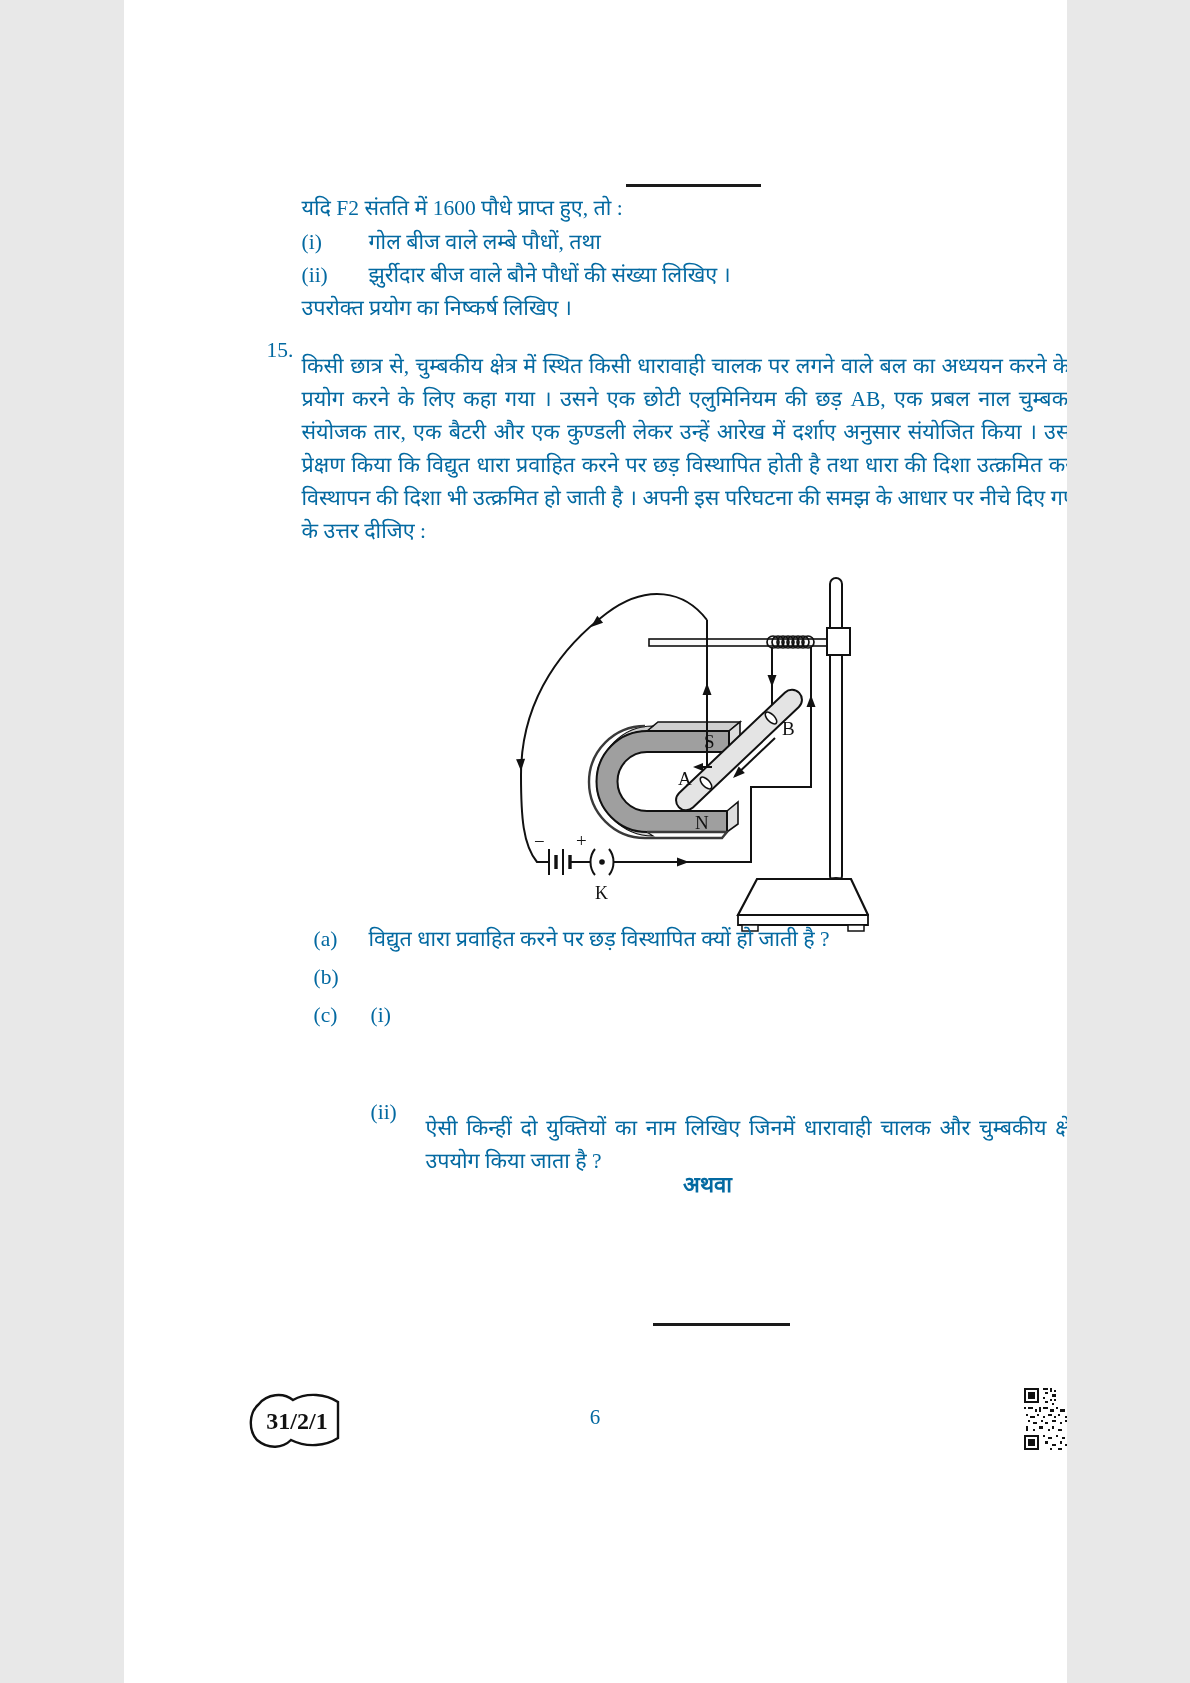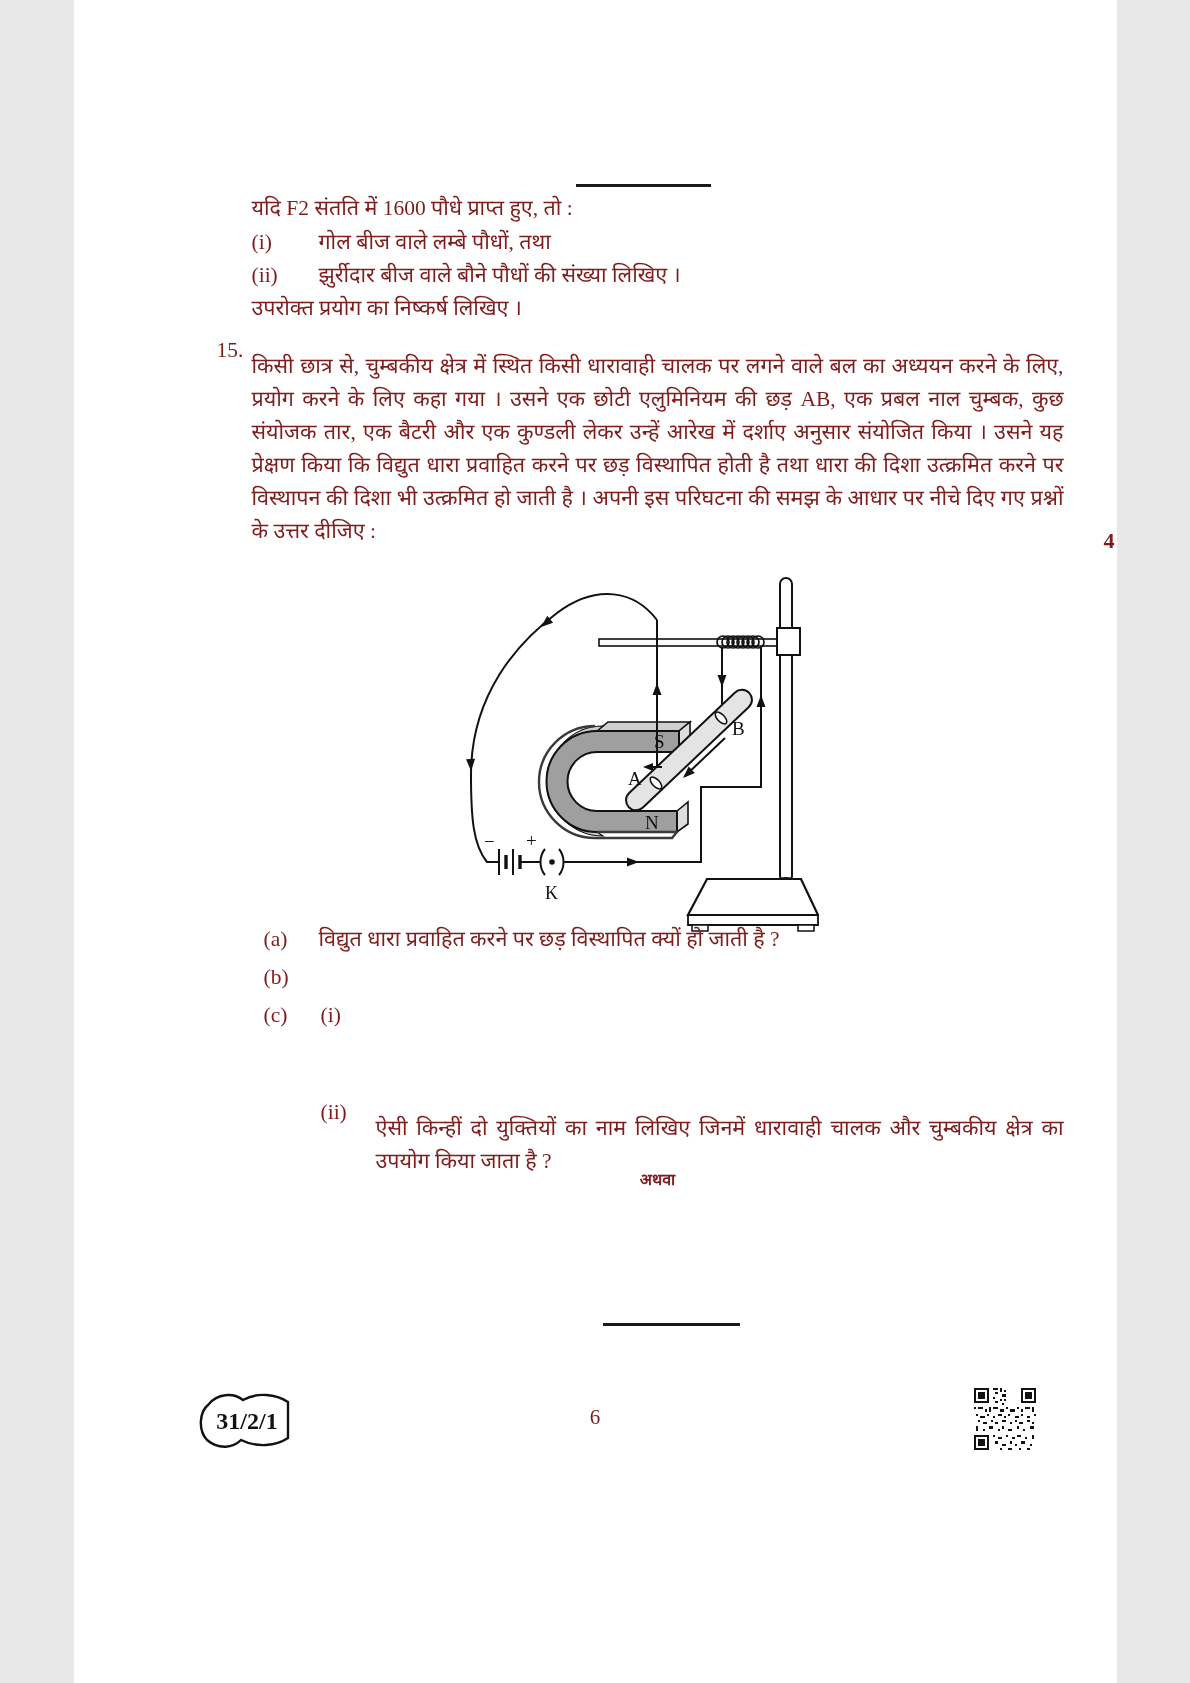--- a/index.html
+++ b/index.html
@@ -1,27 +1,27 @@
 <!DOCTYPE html>
 <html><head>
 <meta charset="utf-8">
 <style>
   html,body{margin:0;padding:0;background:#e8e8e8;}
   .page{
-    position:relative; width:1043px; height:1683px; background:#ffffff;
-    font-family:"Liberation Serif", serif; color:#7f1d1d; overflow:hidden;
+    position:relative; width:943px; height:1683px; background:#ffffff;
+    font-family:"Liberation Serif", serif; color:#0369a1; overflow:hidden;
     margin:0 auto;
   }
   .abs{position:absolute;}
   .txt{font-size:21.5px; line-height:33px; white-space:nowrap;}
   .just{font-size:21.5px; line-height:33px; text-align:justify; text-align-last:left; white-space:normal;}
   .hr{background:#1a1a1a; height:3px;}
   .marks{font-size:22px; font-weight:bold;}
   .qnum{font-size:21.5px;}
-  .or-head{font-size:16px; font-weight:bold; text-align:center;}
+  .or-head{font-size:22px; font-weight:bold; text-align:center;}
   .pageno{font-size:21px; text-align:center; width:100%;}
   svg text{font-family:"Liberation Serif", serif; fill:#111;}
   .diagram-label{font-size:19px;}
 </style>
 </head>
 <body>
 
 <div class="page">
 
   <div class="abs hr" style="left:502px; top:184px; width:135px;"></div>

